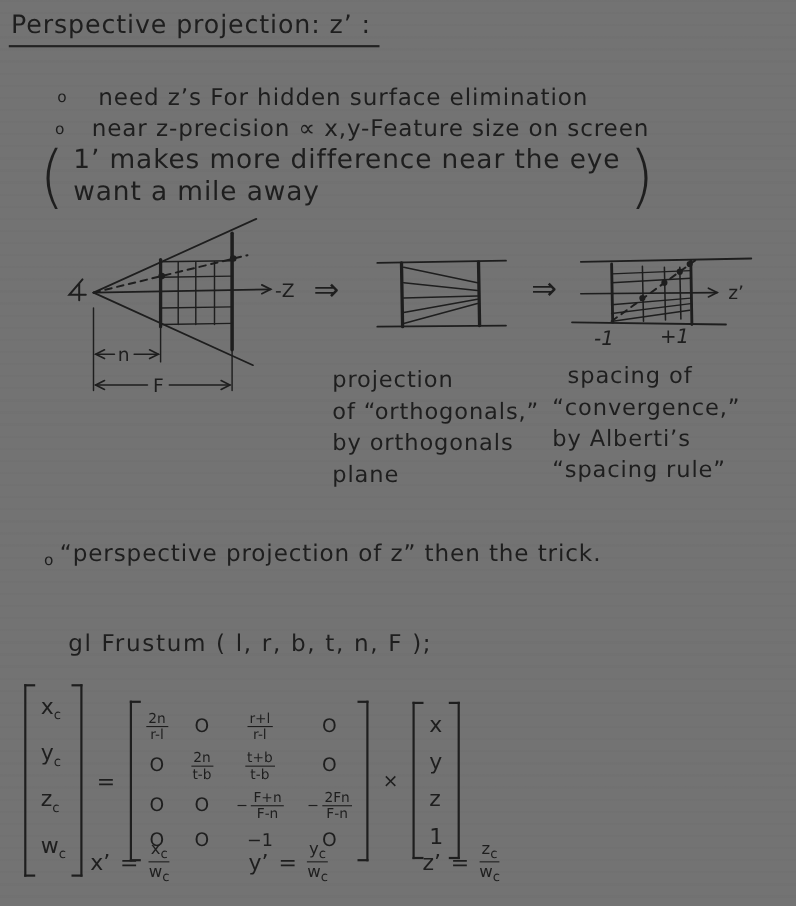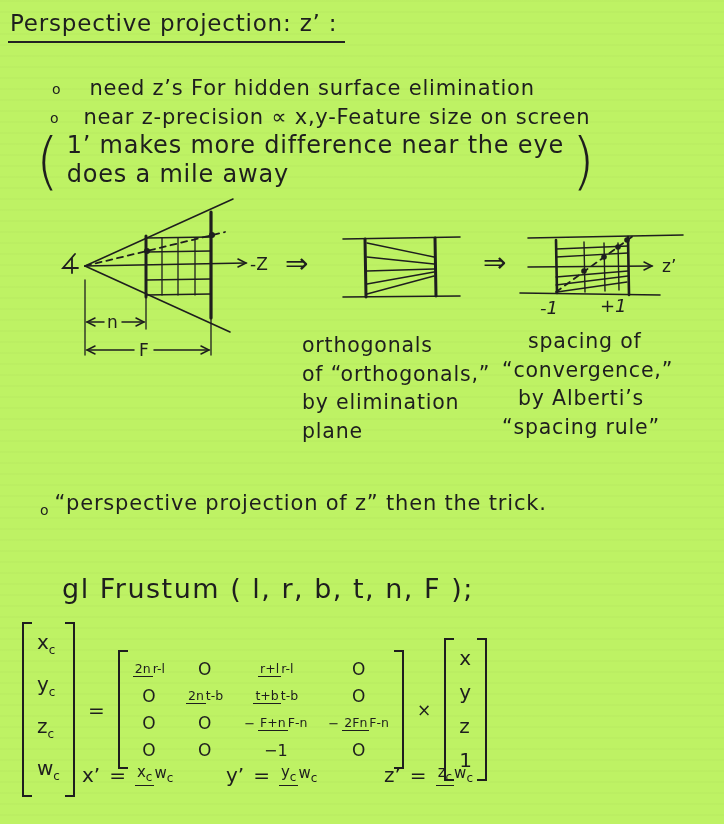--- a/index.html
+++ b/index.html
@@ -1,17 +1,17 @@
 <!DOCTYPE html>
 <html><head>
 <meta charset="utf-8">
 <style>
   html,body{margin:0;padding:0;background:#d9d9d9;}
   .page{
-    position:relative;width:724px;height:824px;background:#bef264;
+    position:relative;width:724px;height:824px;background:#737373;
     font-family:"DejaVu Sans",sans-serif;color:#1e1e1e;overflow:hidden;
   }
   .scan{
     position:absolute;inset:0;pointer-events:none;
     background:repeating-linear-gradient(180deg, rgba(0,0,0,0.016) 0 2px, rgba(0,0,0,0) 2px 11px);
   }
   .hw{letter-spacing:0.8px;}
   .page-title{
     position:absolute;left:8px;top:10px;font-size:23px;
     border-bottom:2.4px solid #222;padding:0 8px 5px 2px;white-space:nowrap;
@@ -19,38 +19,38 @@
   .bullet{position:absolute;display:flex;align-items:flex-start;font-size:21px;white-space:nowrap;}
   .bullet .mark{font-size:14px;margin-top:5px;}
   .b1{left:52px;top:76px;gap:28px;}
   .b2{left:50px;top:105px;gap:24px;}
   .paren-block{position:absolute;left:36px;top:131px;display:flex;align-items:center;}
   .paren-block .lines{font-size:24px;line-height:29px;padding:0 8px;white-space:nowrap;}
   .big-paren{font-size:58px;font-weight:300;line-height:1;transform:scaleY(1.08);}
   .caption{position:absolute;font-size:20.5px;line-height:28.5px;white-space:nowrap;}
   .cap-left{left:302px;top:331px;}
   .cap-right{left:502px;top:327px;}
-  .cap-right div:nth-child(1){margin-left:26px;}
-  .cap-right div:nth-child(3){margin-left:16px;}
+  .cap-right div:nth-child(1){margin-left:14px;}
+  .cap-right div:nth-child(3){}
   .statement{position:absolute;left:40px;top:488px;display:flex;gap:13px;font-size:21px;line-height:31px;white-space:nowrap;}
   .statement .mark{font-size:14px;margin-top:7px;}
   .statement .l2{margin-left:-8px;}
-  .code-line{position:absolute;left:62px;top:573px;font-size:27px;letter-spacing:1.5px;white-space:nowrap;}
+  .code-line{position:absolute;left:62px;top:573px;font-size:21px;letter-spacing:1.5px;white-space:nowrap;}
   
   .matrix-row{position:absolute;left:22px;top:622px;display:flex;align-items:center;gap:13px;}
   .bkt{position:relative;padding:9px 15px;}
   .bkt::before{content:"";position:absolute;left:0;top:0;bottom:0;width:8px;border:2.2px solid #1e1e1e;border-right:none;}
   .bkt::after{content:"";position:absolute;right:0;top:0;bottom:0;width:8px;border:2.2px solid #1e1e1e;border-left:none;}
   .vec{display:flex;flex-direction:column;row-gap:11px;font-size:20px;align-items:flex-start;}
   .vec .ent{line-height:23px;}
   sub{font-size:12px;}
   .eq-sign{font-size:20px;}
   .times{font-size:17px;}
   .mat4{display:grid;grid-template-columns:repeat(4,auto);column-gap:21px;row-gap:7px;align-items:center;justify-items:center;}
-  .frac{display:inline-flex;flex-direction:row;align-items:center;font-size:12.5px;line-height:1.12;}
+  .frac{display:inline-flex;flex-direction:column;align-items:center;font-size:12.5px;line-height:1.12;}
   .frac .num{border-bottom:1.5px solid #1e1e1e;padding:0 2px;}
   .zero{font-size:17px;}
   .cell{display:flex;align-items:center;gap:3px;}
   .neg{font-size:13px;}
   .m-one{font-size:16px;}
   
   .eq{position:absolute;top:763px;display:flex;align-items:center;gap:9px;font-size:20px;}
   .eq .frac{font-size:15px;}
   .eq1{left:82px;} .eq2{left:226px;} .eq3{left:384px;}
   
@@ -73,21 +73,21 @@
 
   <div class="bullet b2 hw">
     <span class="mark">o</span>
     <span>near z-precision ∝ x,y-Feature size on screen</span>
   </div>
 
   <div class="paren-block">
     <span class="big-paren">(</span>
     <div class="lines hw">
       <div>1’ makes more difference near the eye</div>
-      <div>does a mile away</div>
+      <div>want a mile away</div>
     </div>
     <span class="big-paren">)</span>
   </div>
 
   <svg class="diagrams" width="724" height="180" viewBox="0 0 724 180">
 
     <g>
       <path d="M75,62 L63,76 L78,76 M72,66 L72,81" stroke-width="1.8"></path>
       <line x1="85" y1="74" x2="233" y2="7" stroke-width="1.6"></line>
       <line x1="85" y1="74" x2="230" y2="140" stroke-width="1.6"></line>
@@ -166,23 +166,23 @@
       <circle cx="604" cy="65" r="2.8" fill="#1e1e1e"></circle>
       <circle cx="618" cy="55" r="2.8" fill="#1e1e1e"></circle>
       <circle cx="627" cy="48" r="2.8" fill="#1e1e1e"></circle>
 
       <text x="540" y="122" font-size="18" font-style="italic">-1</text>
       <text x="600" y="120" font-size="18" font-style="italic">+1</text>
     </g>
   </svg>
 
   <div class="caption cap-left hw">
-    <div>orthogonals</div>
+    <div>projection</div>
     <div>of “orthogonals,”</div>
-    <div>by elimination</div>
+    <div>by orthogonals</div>
     <div>plane</div>
   </div>
 
   <div class="caption cap-right hw">
     <div>spacing of</div>
     <div>“convergence,”</div>
     <div>by Alberti’s</div>
     <div>“spacing rule”</div>
   </div>
 

